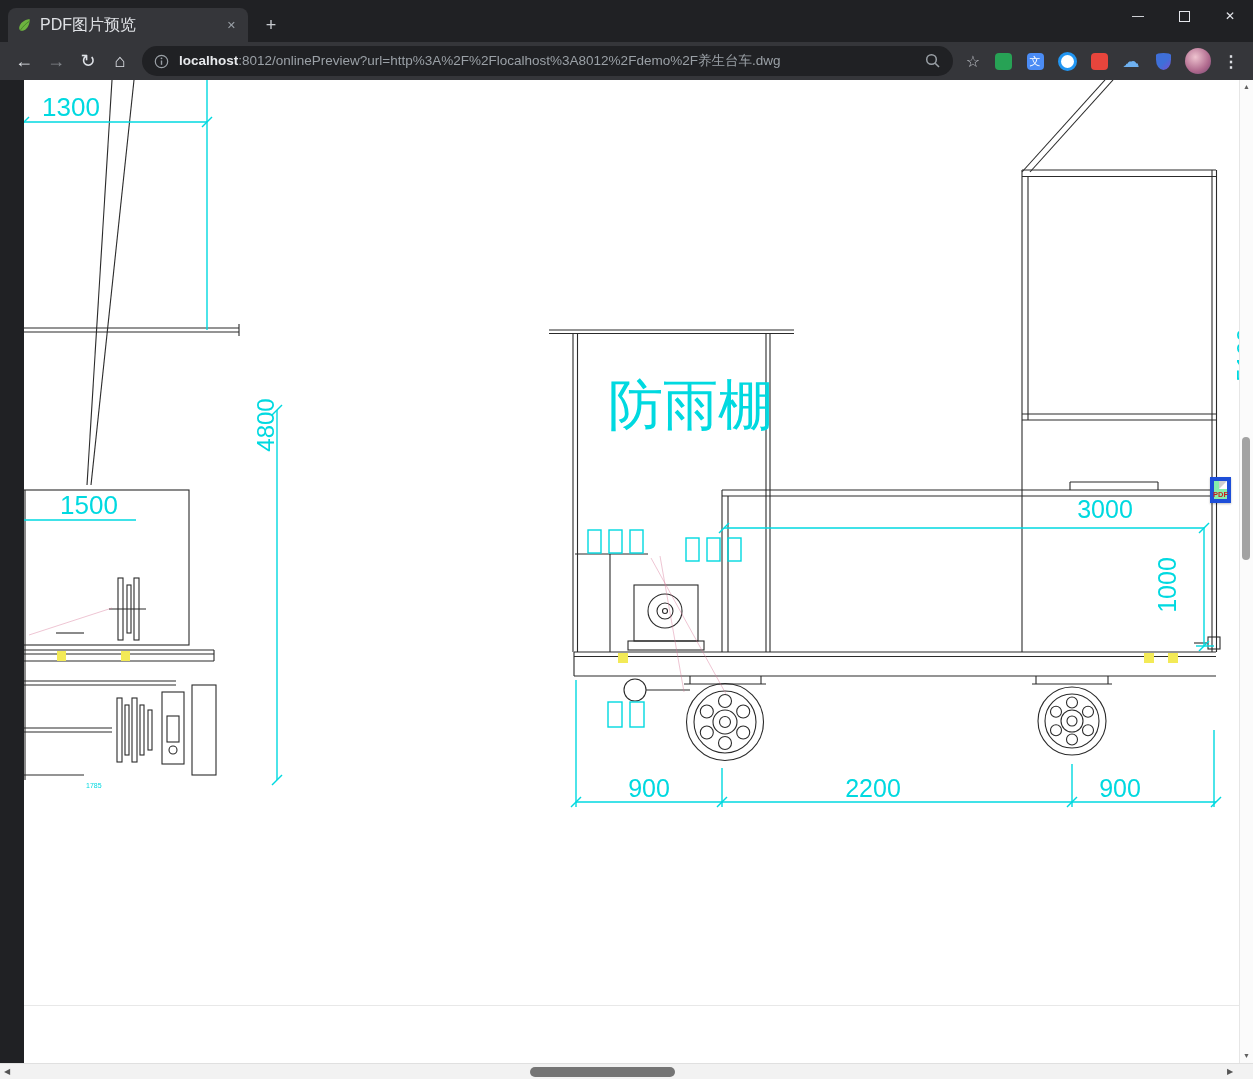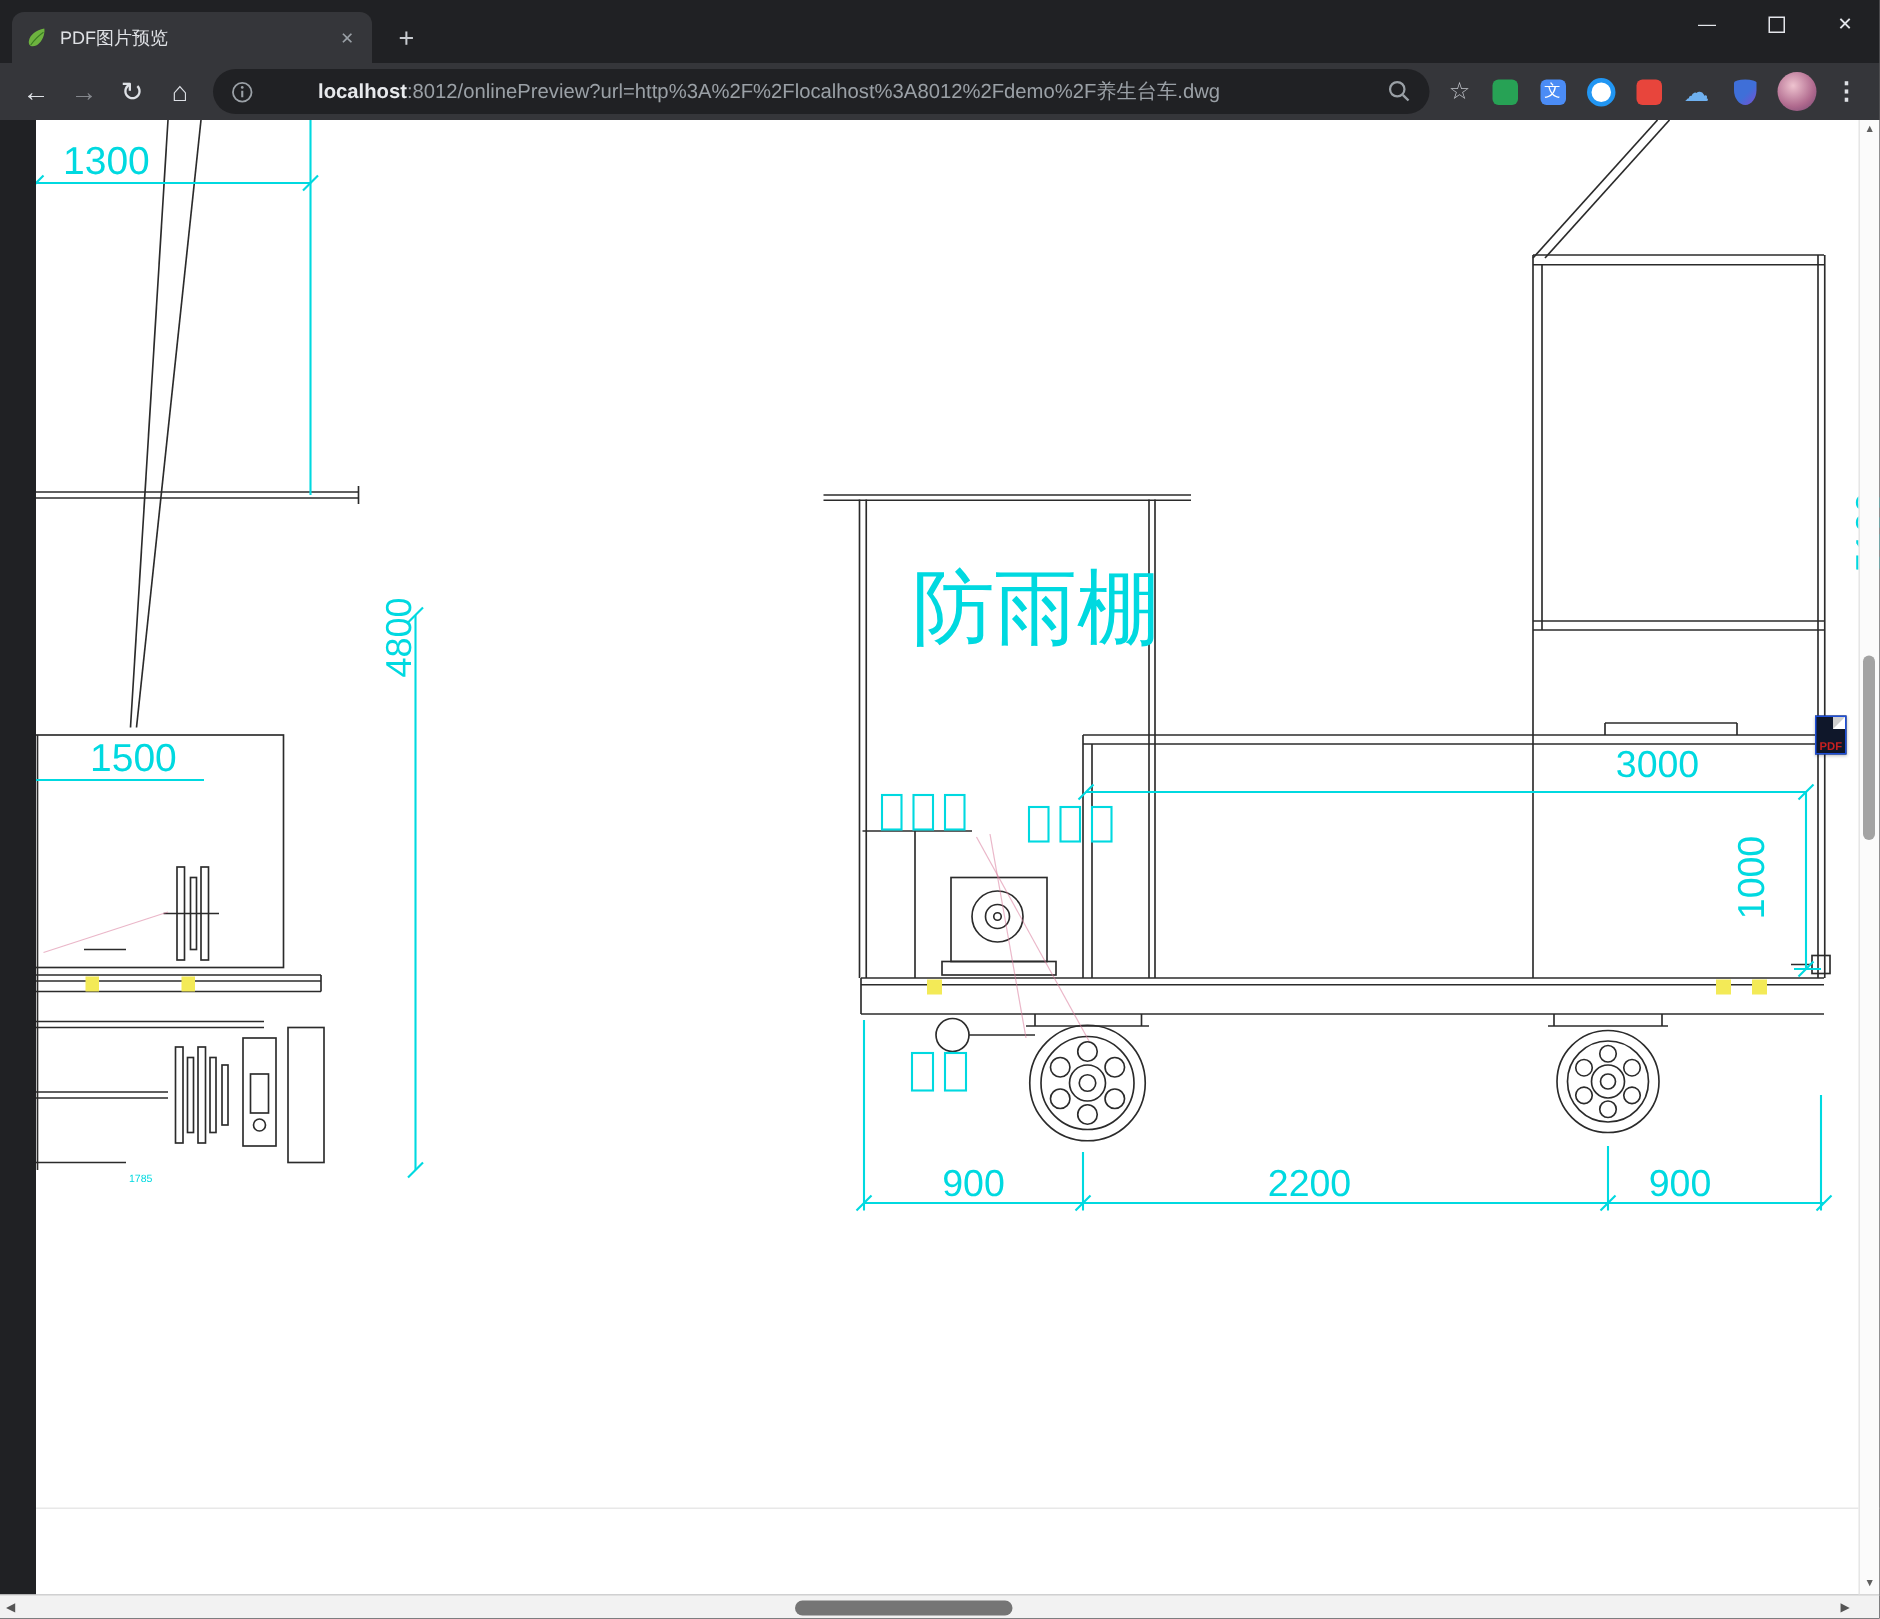--- a/index.html
+++ b/index.html
@@ -3,38 +3,38 @@
 <meta charset="utf-8">
 <style>
   html,body{margin:0;padding:0;width:1253px;height:1079px;overflow:hidden;
     font-family:"Liberation Sans",sans-serif;background:#202124;}
   .browser{position:relative;width:1253px;height:1079px;}
 
   
   .titlebar{position:absolute;top:0;left:0;right:0;height:42px;background:#202124;}
   .tab{position:absolute;left:8px;top:8px;width:240px;height:34px;background:#35363a;
     border-radius:8px 8px 0 0;display:flex;align-items:center;padding:0 8px;box-sizing:border-box;}
-  .tab-title{color:#dfe1e5;font-size:12px;margin-left:8px;flex:1;white-space:nowrap;overflow:hidden;}
+  .tab-title{color:#dfe1e5;font-size:16px;margin-left:8px;flex:1;white-space:nowrap;overflow:hidden;}
   .tab-close{color:#9aa0a6;font-size:11px;padding:2px 4px;cursor:default;}
   .favicon{width:16px;height:16px;display:inline-block;flex:0 0 16px;}
   .newtab{position:absolute;left:258px;top:12px;width:26px;height:26px;color:#c8cbd0;
     font-size:18px;line-height:26px;text-align:center;border-radius:50%;}
   .wincontrols{position:absolute;right:0;top:0;height:32px;display:flex;}
   .winbtn{width:46px;height:32px;display:flex;align-items:center;justify-content:center;
     color:#e4e6eb;font-size:12px;}
   .maxbox{width:9px;height:9px;border:1px solid #e4e6eb;display:inline-block;}
 
   
   .toolbar{position:absolute;top:42px;left:0;right:0;height:38px;background:#35363a;
     display:flex;align-items:center;padding:0 8px;box-sizing:border-box;}
   .navbtn{width:32px;height:32px;display:flex;align-items:center;justify-content:center;
     font-size:18px;color:#dee1e6;flex:0 0 auto;}
   .navbtn.dim{color:#84878c;}
   .omnibox{flex:1;height:30px;background:#202124;border-radius:16px;margin:0 6px;
-    display:flex;align-items:center;padding:0 12px;box-sizing:border-box;min-width:0;gap:33px;}
+    display:flex;align-items:center;padding:0 12px;box-sizing:border-box;min-width:0;}
   .url{font-size:13.5px;white-space:nowrap;overflow:hidden;flex:1;min-width:0;}
   .url .host{color:#e8eaed;font-weight:bold;}
   .url .rest{color:#9aa0a6;}
   .boxicon{flex:0 0 auto;display:flex;align-items:center;justify-content:center;}
   .staricon{width:28px;color:#c0c3c9;font-size:16px;text-align:center;flex:0 0 auto;}
   .ext{width:32px;height:32px;display:flex;align-items:center;justify-content:center;flex:0 0 auto;}
   .ext .sq{width:17px;height:17px;border-radius:4px;}
   .ext .ring{width:13px;height:13px;border-radius:50%;border:3px solid #2196f3;background:#fff;}
   .ext .cloud{color:#6fb1f0;font-size:17px;}
   .ext .shield{width:15px;height:17px;background:linear-gradient(135deg,#3f6fd8 55%,#7a4fd0);
@@ -48,22 +48,22 @@
   .cad{position:absolute;top:0;left:0;}
   .divider{position:absolute;top:925px;left:0;right:0;border-top:1px solid #e8e8e8;}
 
   .k line,.k rect,.k circle{stroke:var(--lines,#2b2b2b);stroke-width:1.1;fill:none;}
   .c line,.c rect{stroke:var(--dim,#00d9e0);stroke-width:1.4;fill:none;}
   .ct text{fill:var(--dim,#00d9e0);font-family:"Liberation Sans",sans-serif;}
   .y rect{fill:var(--highlight,#f3ea57);stroke:none;}
   .m line{stroke:#d97a9a;stroke-width:0.8;opacity:0.55;fill:none;}
   .note{fill:#999;font-size:7px;}
 
-  .pdf-badge{position:absolute;left:1186px;top:397px;width:21px;height:26px;background:#0f172a;
-    border:1px solid #1d4ed8;box-shadow:0 1px 2px rgba(0,0,0,.25);font-size:7.5px;font-weight:bold;
+  .pdf-badge{position:absolute;left:1186px;top:397px;width:21px;height:26px;background:#86efac;
+    border:4px solid #1d4ed8;box-shadow:0 1px 2px rgba(0,0,0,.25);font-size:7.5px;font-weight:bold;
     color:#c82020;display:flex;align-items:flex-end;justify-content:center;box-sizing:border-box;}
   .pdf-badge::before{content:"";position:absolute;top:0;right:0;border:4px solid;
     border-color:#cfcfcf #fff #fff #cfcfcf;border-width:4px;width:0;height:0;}
 
   
   .vscroll{position:absolute;top:0;right:0;bottom:0;width:13px;background:#fbfbfb;
     border-left:1px solid #e6e6e6;}
   .vthumb{position:absolute;left:2px;top:357px;width:8px;height:123px;background:#a3a3a3;border-radius:4px;}
   .varrow{position:absolute;left:0;width:13px;text-align:center;color:#606060;font-size:7px;line-height:10px;}
   .hscroll{position:absolute;bottom:0;left:0;width:1253px;height:16px;background:#f2f2f2;

